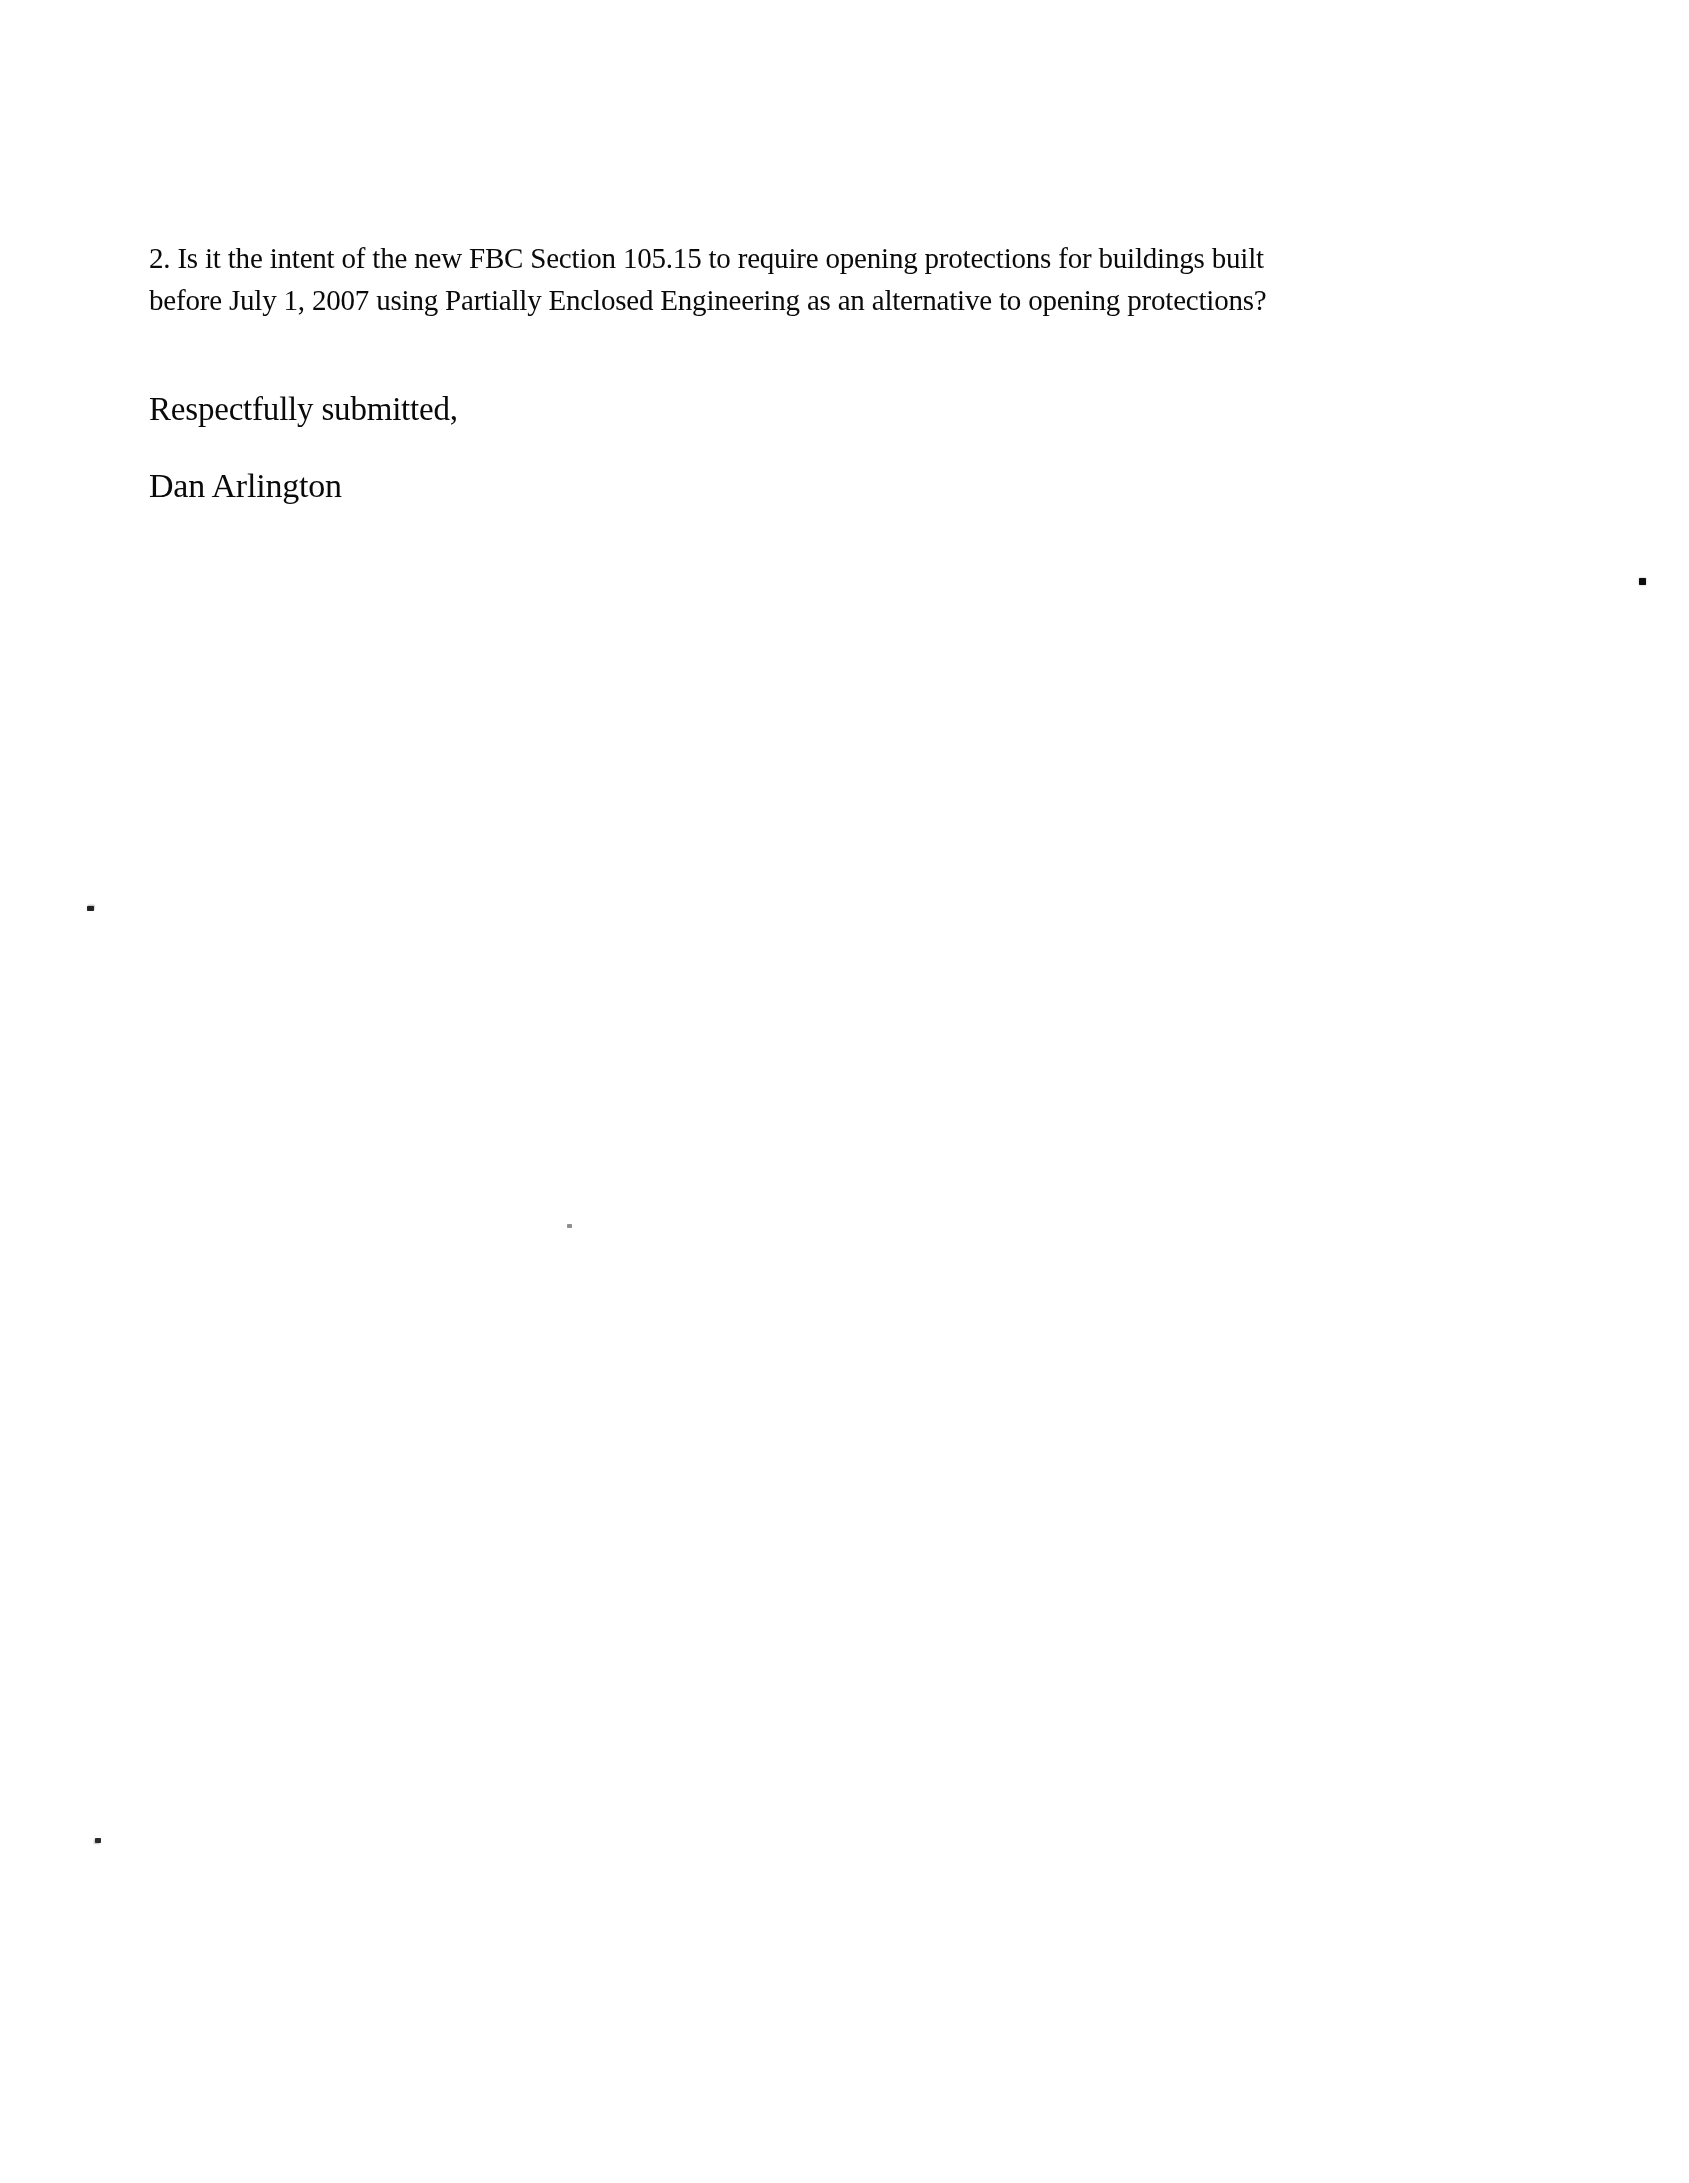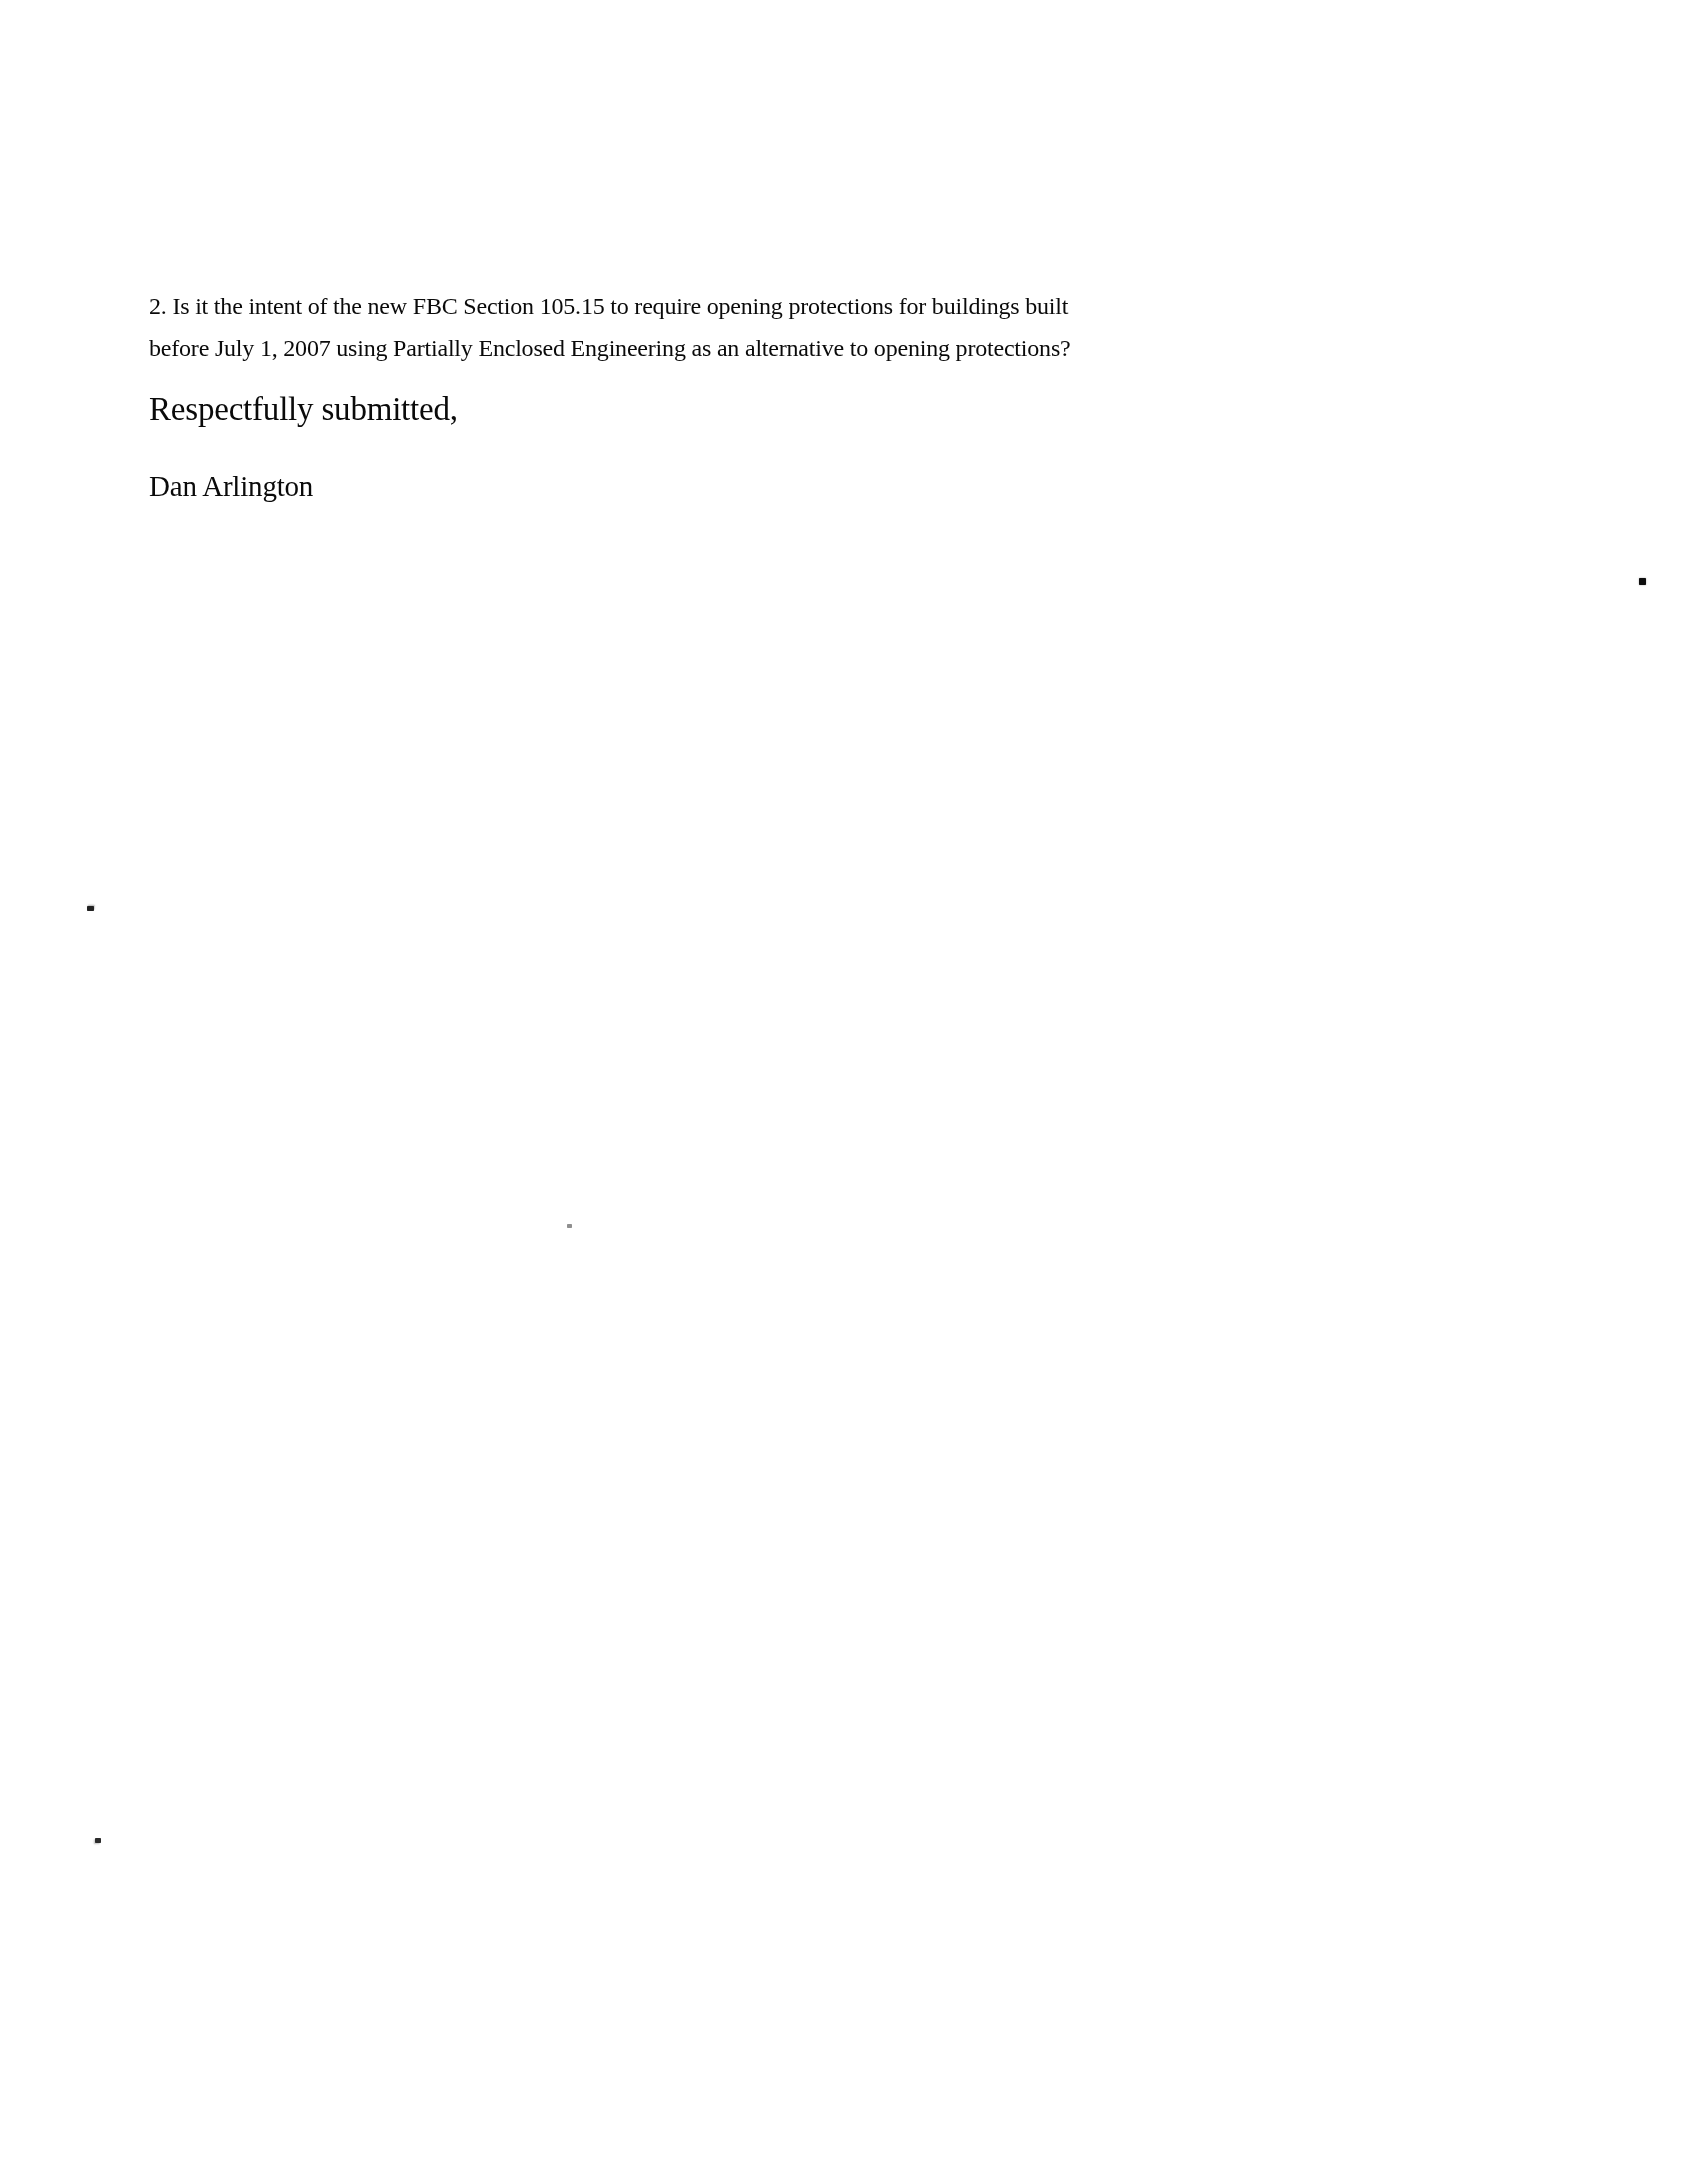--- a/index.html
+++ b/index.html
@@ -14,38 +14,37 @@
     background: #ffffff;
     overflow: hidden;
     font-family: "Liberation Serif", "DejaVu Serif", serif;
     color: #0a0a0a;
   }
   .question-block {
     position: absolute;
     left: 149px;
     top: 237px;
     width: 1299px;
-    font-size: 24px;
+    font-size: 29px;
     line-height: 42px;
     letter-spacing: -0.2px;
-    margin-top: 48px;
   }
   .closing-block {
     position: absolute;
     left: 149px;
     top: 391px;
     font-size: 33px;
     line-height: 37px;
     letter-spacing: -0.2px;
   }
   .signature-block {
     position: absolute;
     left: 149px;
     top: 468px;
-    font-size: 29px;
+    font-size: 34px;
     line-height: 36px;
     letter-spacing: -0.2px;
   }
   .speck {
     position: absolute;
     background: #1a1a1a;
     border-radius: 0.7px;
   }
   .speck-1 { left: 1639px; top: 578px; width: 7.3px; height: 7.3px; background:#0d0d0d; box-shadow: 0 0 2px rgba(0,0,0,0.35); }
   .speck-2 { left: 87px;  top: 906px; width: 6.6px; height: 5.3px;  background:#222222; box-shadow: 0.7px -1.3px 1.3px rgba(0,0,0,0.25); }

